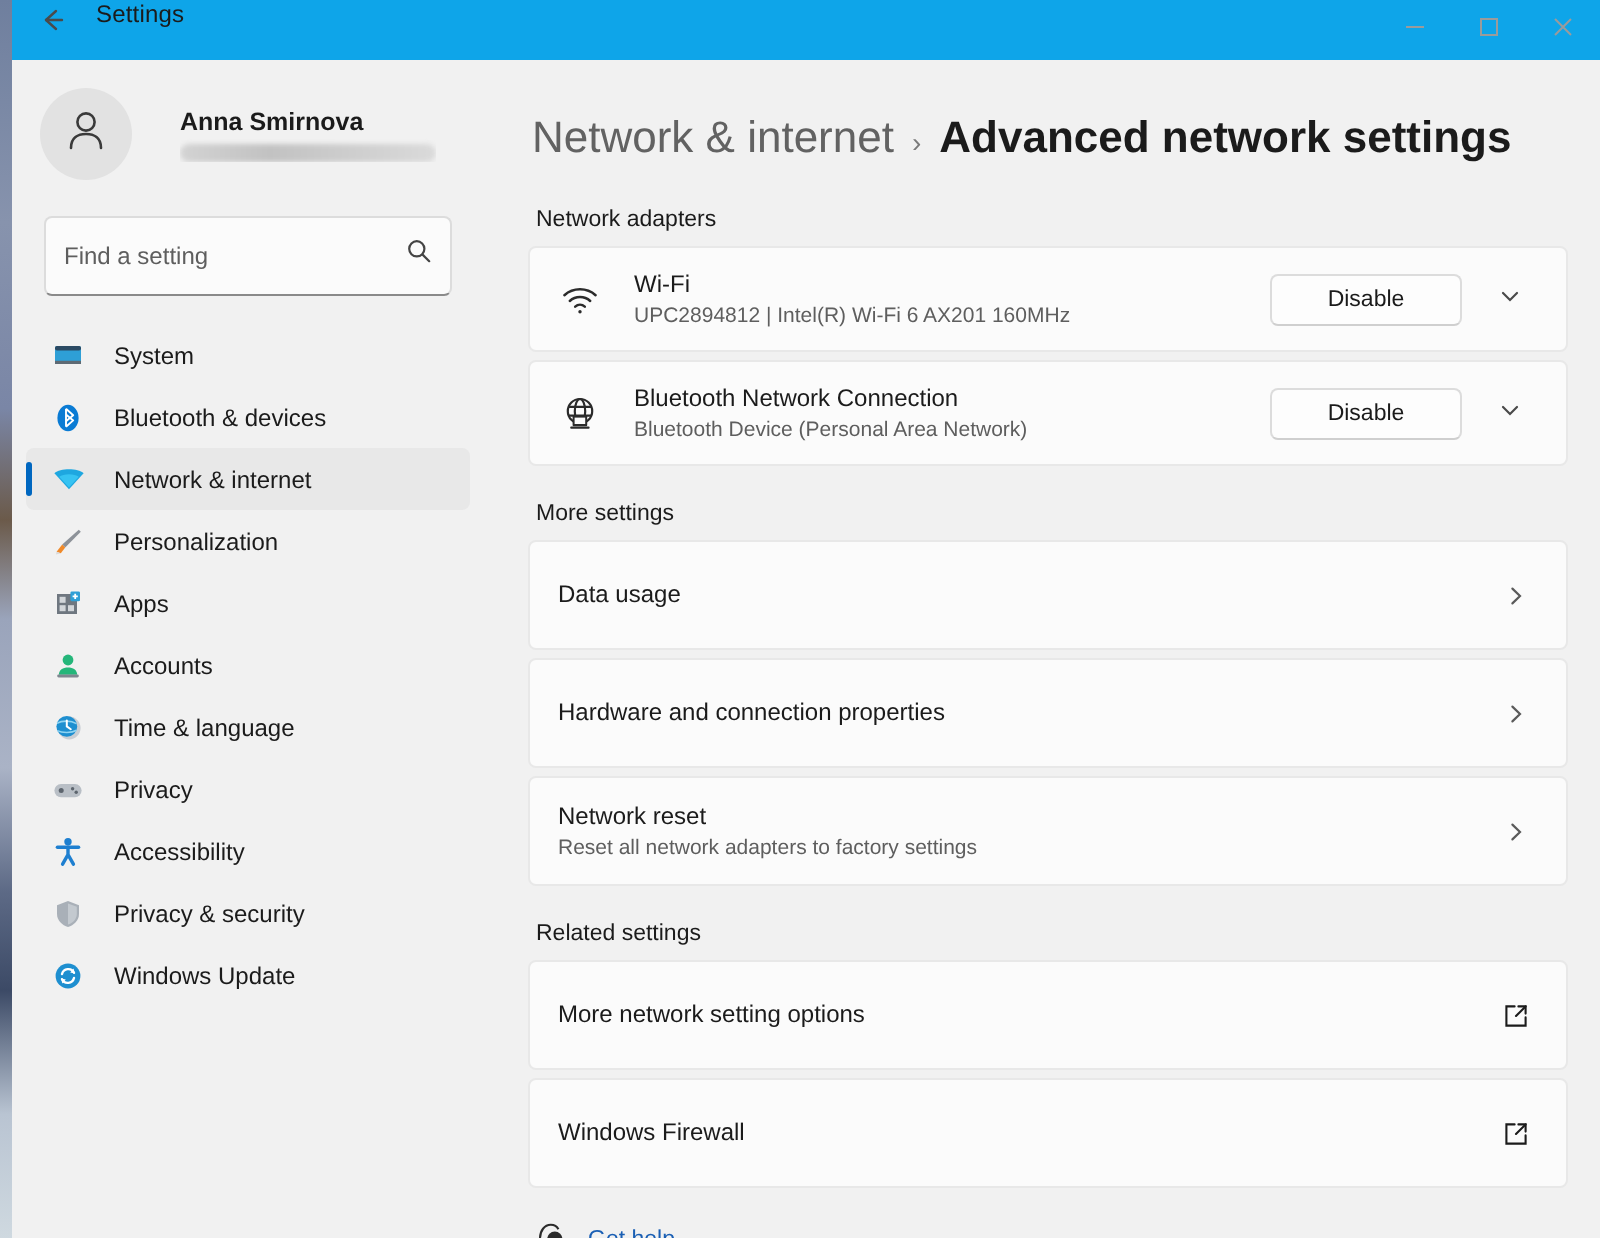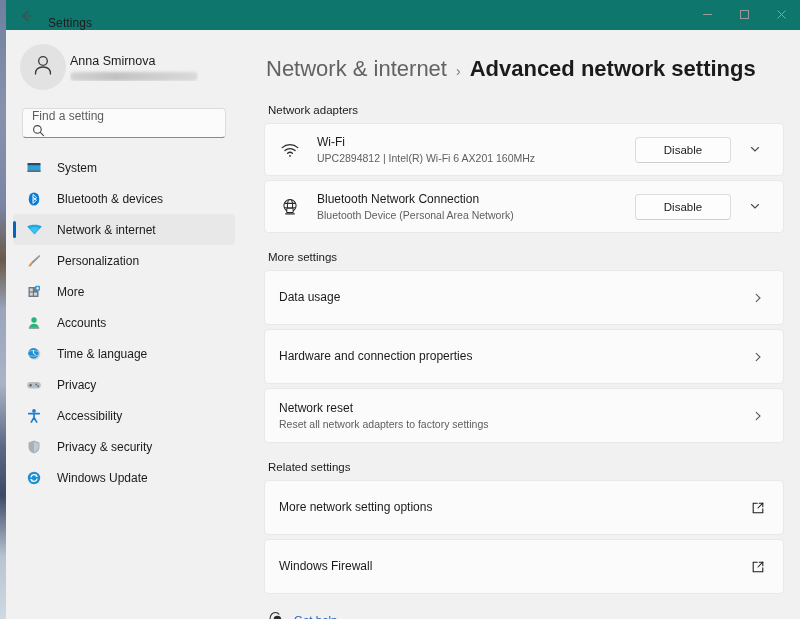--- a/index.html
+++ b/index.html
@@ -17,22 +17,22 @@
       #3c4a66 80%, #b9c4d2 90%, #cfd9e0 100%);
   }
   #window {
     position: absolute; left: 6px; top: 0; width: 794px; height: 619px;
     background: #f1f1f1;
     display: flex; flex-direction: column;
   }
   
   #titlebar {
     height: 30px; flex: 0 0 30px;
-    background: #0f766e;
-    display: flex; align-items: flex-end;
+    background: #0ea5e9;
+    display: flex; align-items: flex-start;
     position: relative;
   }
   #back-button {
     width: 28px; height: 24px; margin-left: 6px;
     display: flex; align-items: center; justify-content: center;
     border-radius: 4px; cursor: pointer;
   }
   #back-button svg { stroke: #4a4a4a; }
   #app-title {
     font-size: 12px; color: #1b1b1b; margin-left: 8px;
@@ -59,41 +59,40 @@
     display: flex; align-items: center;
     padding: 12px 0 0 14px; height: 62px;
   }
   #avatar {
     width: 46px; height: 46px; border-radius: 50%;
     background: #e2e2e2;
     display: flex; align-items: center; justify-content: center;
     flex: 0 0 46px;
   }
   #avatar svg { stroke: #3a3a3a; }
-  #account-text { margin-left: 4px; overflow: hidden; }
+  #account-text { margin-left: 24px; overflow: hidden; font-weight: bold; }
   #account-name {
     font-size: 12.5px; color: #1b1b1b; white-space: nowrap;
     line-height: 15px;
   }
   #account-email {
     margin-top: 3px; height: 9px; width: 128px;
     border-radius: 5px;
     background: linear-gradient(90deg,#d3d3d3,#c2c2c2 35%,#cfcfcf 70%,#dadada);
     filter: blur(1.4px);
     font-size: 7px; color: #b9b9b9; overflow: hidden;
     text-indent: 6px; line-height: 9px;
   }
   #search-wrap { padding: 16px 16px 0 16px; }
   #search-box {
-    height: 30px; background: #fbfbfb;
+    height: 40px; background: #fbfbfb;
     border: 1px solid #dcdcdc; border-bottom: 1px solid #8a8a8a;
     border-radius: 4px;
-    display: flex; 
+    display: flex; align-items: center;
     padding: 0 9px;
-    flex-direction: column;
   }
   #search-input {
     border: none; outline: none; background: transparent;
     flex: 1; font-size: 12px; color: #1b1b1b;
     font-family: "Liberation Sans", sans-serif;
   }
   #search-input::placeholder { color: #5e5e5e; }
   #search-icon svg { stroke: #444; }
   #nav-list { margin-top: 14px; padding: 0 7px; }
   .nav-item {
@@ -305,21 +304,21 @@
             <svg width="16" height="16" viewBox="0 0 16 16">
               <rect x="2.5" y="3" width="10" height="10" fill="#6f7780"></rect>
               <rect x="3.8" y="4.4" width="3" height="3" fill="#d2d6da"></rect>
               <rect x="3.8" y="8.6" width="3" height="3" fill="#d2d6da"></rect>
               <rect x="8" y="8.6" width="3" height="3" fill="#d2d6da"></rect>
               <path d="M9.6 2.2 L13.9 2.2 L13.9 6.5 Z" fill="#2e9fd6"></path>
               <rect x="9.2" y="1.8" width="4.8" height="4.8" rx="0.7" fill="#2e9fd6"></rect>
               <path d="M11.6 2.9 V5.5 M10.3 4.2 H12.9" stroke="#fff" stroke-width="0.9"></path>
             </svg>
           </span>
-          <span class="nav-label">More</span>
+          <span class="nav-label">Apps</span>
         </div>
 
         <div class="nav-item">
           <span class="nav-icon">
             <svg width="16" height="16" viewBox="0 0 16 16">
               <circle cx="8" cy="5" r="2.7" fill="#25b67a"></circle>
               <path d="M3.4 12.4 C3.4 9.9 5.5 8.7 8 8.7 C10.5 8.7 12.6 9.9 12.6 12.4 Z" fill="#25b67a"></path>
               <rect x="2.6" y="12.2" width="10.8" height="1.5" rx="0.7" fill="#7f8790"></rect>
             </svg>
           </span>

